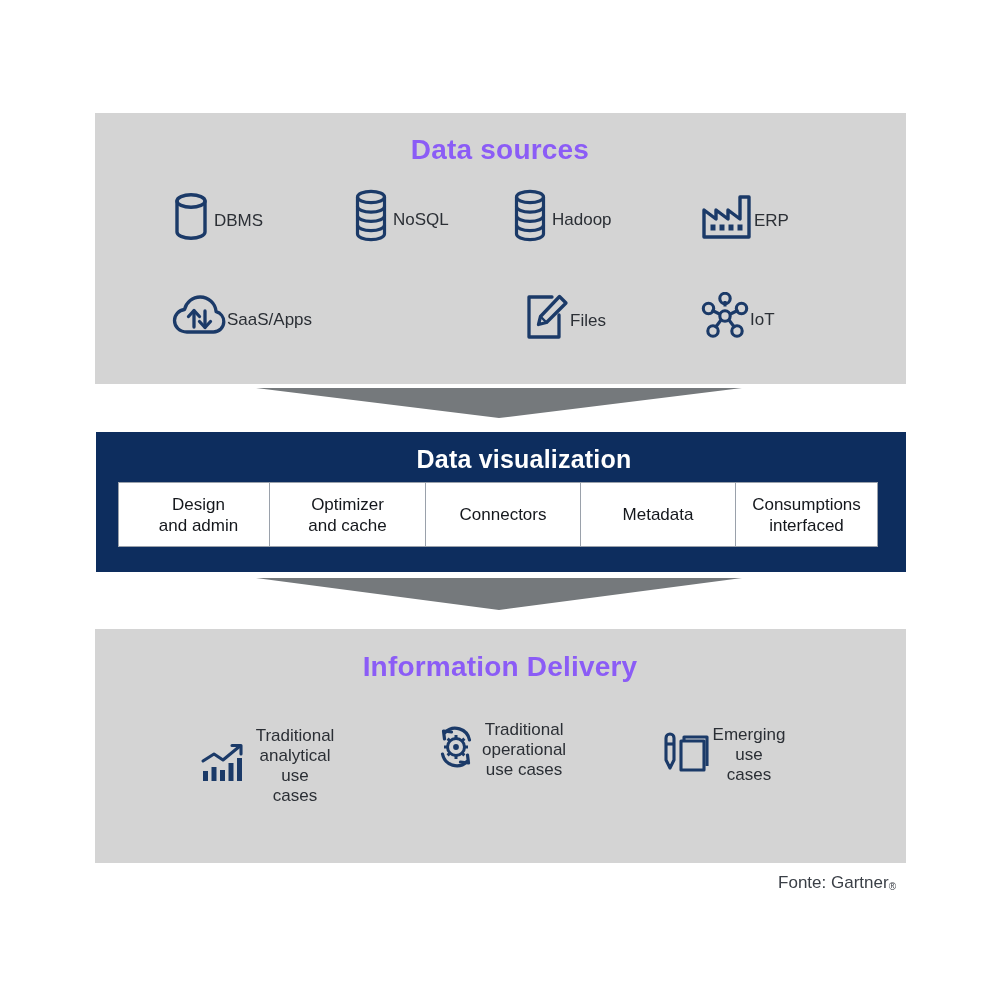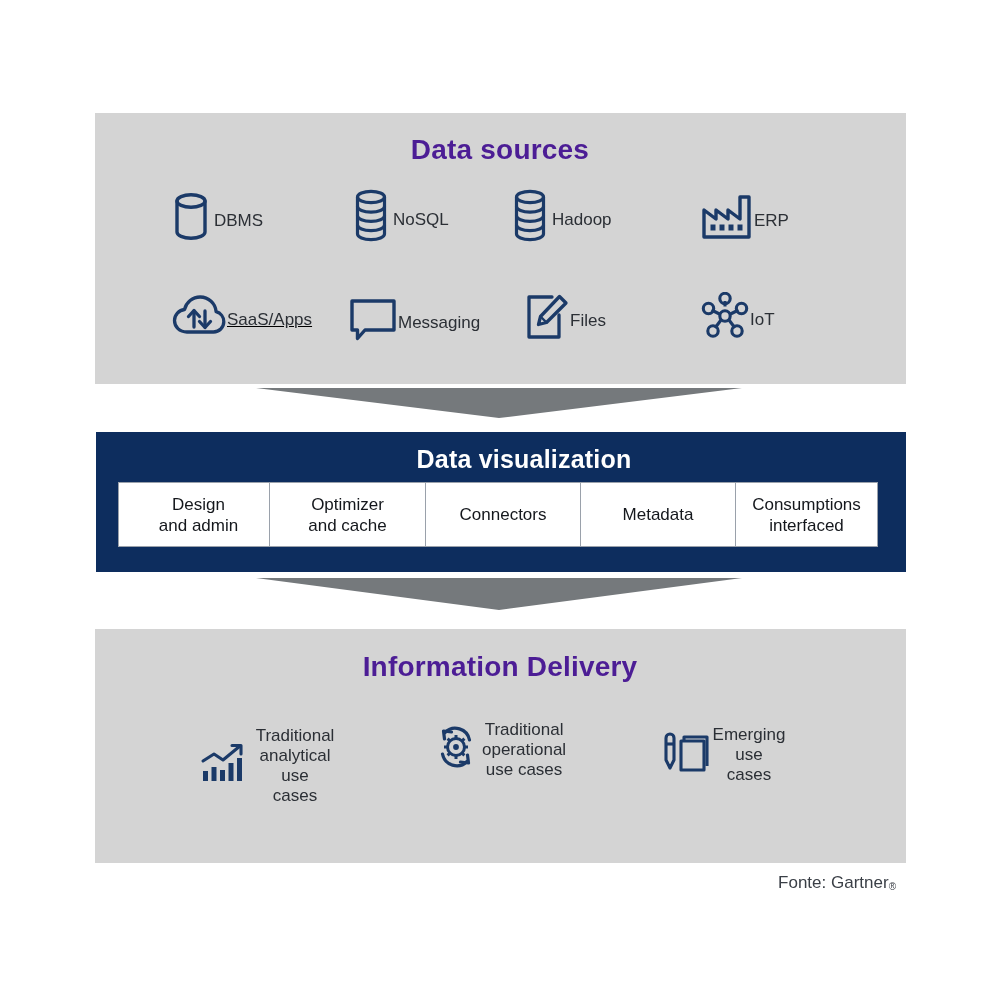--- a/index.html
+++ b/index.html
@@ -30,21 +30,21 @@
     position: absolute;
     background: #0d2d5e;
   }
 
   .panel-title {
     position: absolute;
     left: 0;
     width: 100%;
     text-align: center;
     font-weight: bold;
-    color: #4c1d95;
+    color: #8b5cf6;
     letter-spacing: 0.2px;
   }
   .panel-title.on-navy { color: #ffffff; padding-left: 24px; }
 
   
   .icon-cell {
     position: absolute;
     display: flex;
     flex-direction: row;
     align-items: center;
@@ -152,43 +152,35 @@
         <path d="M4 44 V17 L16 26 V17 L28 26 V17 L40 26 V4 H49 V44 Z" stroke="#1b3a68" stroke-width="3.4" stroke-linejoin="round" fill="none"></path>
         <rect x="10.5" y="31.5" width="5" height="6" fill="#1b3a68"></rect>
         <rect x="19.5" y="31.5" width="5" height="6" fill="#1b3a68"></rect>
         <rect x="28.5" y="31.5" width="5" height="6" fill="#1b3a68"></rect>
         <rect x="37.5" y="31.5" width="5" height="6" fill="#1b3a68"></rect>
       </svg>
     </span>
     <span class="icon-label">ERP</span>
   </div>
 
-  <div class="icon-cell" style="left:171px; top:293px; width:126px;text-decoration:underline;">
+  <div class="icon-cell" style="left:171px; top:293px; width:126px;">
     <span class="icon-glyph">
       <svg width="56" height="46" viewBox="0 0 56 46" fill="none">
         <path d="M16 39 C8.5 39 3.5 33.8 3.5 27.6 C3.5 21.9 7.9 17.2 13.5 16.5
                  C15.2 9.3 21.6 4 29.2 4 C37.6 4 44.5 10.5 45.1 18.7
                  C49.7 19.9 52.8 24 52.8 28.8 C52.8 34.5 48.2 39 42.5 39 Z" stroke="#1b3a68" stroke-width="3.3" stroke-linejoin="round" fill="none"></path>
         <path d="M23 34 V18" stroke="#1b3a68" stroke-width="3.3" stroke-linecap="round"></path>
         <path d="M17.5 23.5 L23 17.5 L28.5 23.5" stroke="#1b3a68" stroke-width="3.3" stroke-linecap="round" stroke-linejoin="round" fill="none"></path>
         <path d="M34 18 V34" stroke="#1b3a68" stroke-width="3.3" stroke-linecap="round"></path>
         <path d="M28.5 28.5 L34 34.5 L39.5 28.5" stroke="#1b3a68" stroke-width="3.3" stroke-linecap="round" stroke-linejoin="round" fill="none"></path>
       </svg>
     </span>
     <span class="icon-label">SaaS/Apps</span>
   </div>
 
-  <div class="icon-cell" style="left:348px; top:297px; width:124px;">
-    <span class="icon-glyph">
-      <svg width="50" height="44" viewBox="0 0 50 44" fill="none">
-        <path d="M4 4 H46 V33 H17 L9.5 41.5 V33 H4 Z" stroke="#1b3a68" stroke-width="3.4" stroke-linejoin="round" fill="none"></path>
-      </svg>
-    </span>
-    <span class="icon-label">Messaging</span>
-  </div>
 
   <div class="icon-cell" style="left:524px; top:293px; width:122px;">
     <span class="icon-glyph">
       <svg width="46" height="48" viewBox="0 0 46 48" fill="none">
         <path d="M5 4 H28 M5 4 V44 H35 V22" stroke="#1b3a68" stroke-width="3.3" stroke-linejoin="round" stroke-linecap="round" fill="none"></path>
         <path d="M35.5 3.5 L42 10 L22.5 29.5 L14.5 31.5 L16.5 23.5 Z" stroke="#1b3a68" stroke-width="3.3" stroke-linejoin="round" fill="none"></path>
         <path d="M16.5 23.5 L22.5 29.5" stroke="#1b3a68" stroke-width="2.4"></path>
       </svg>
     </span>
     <span class="icon-label">Files</span>

